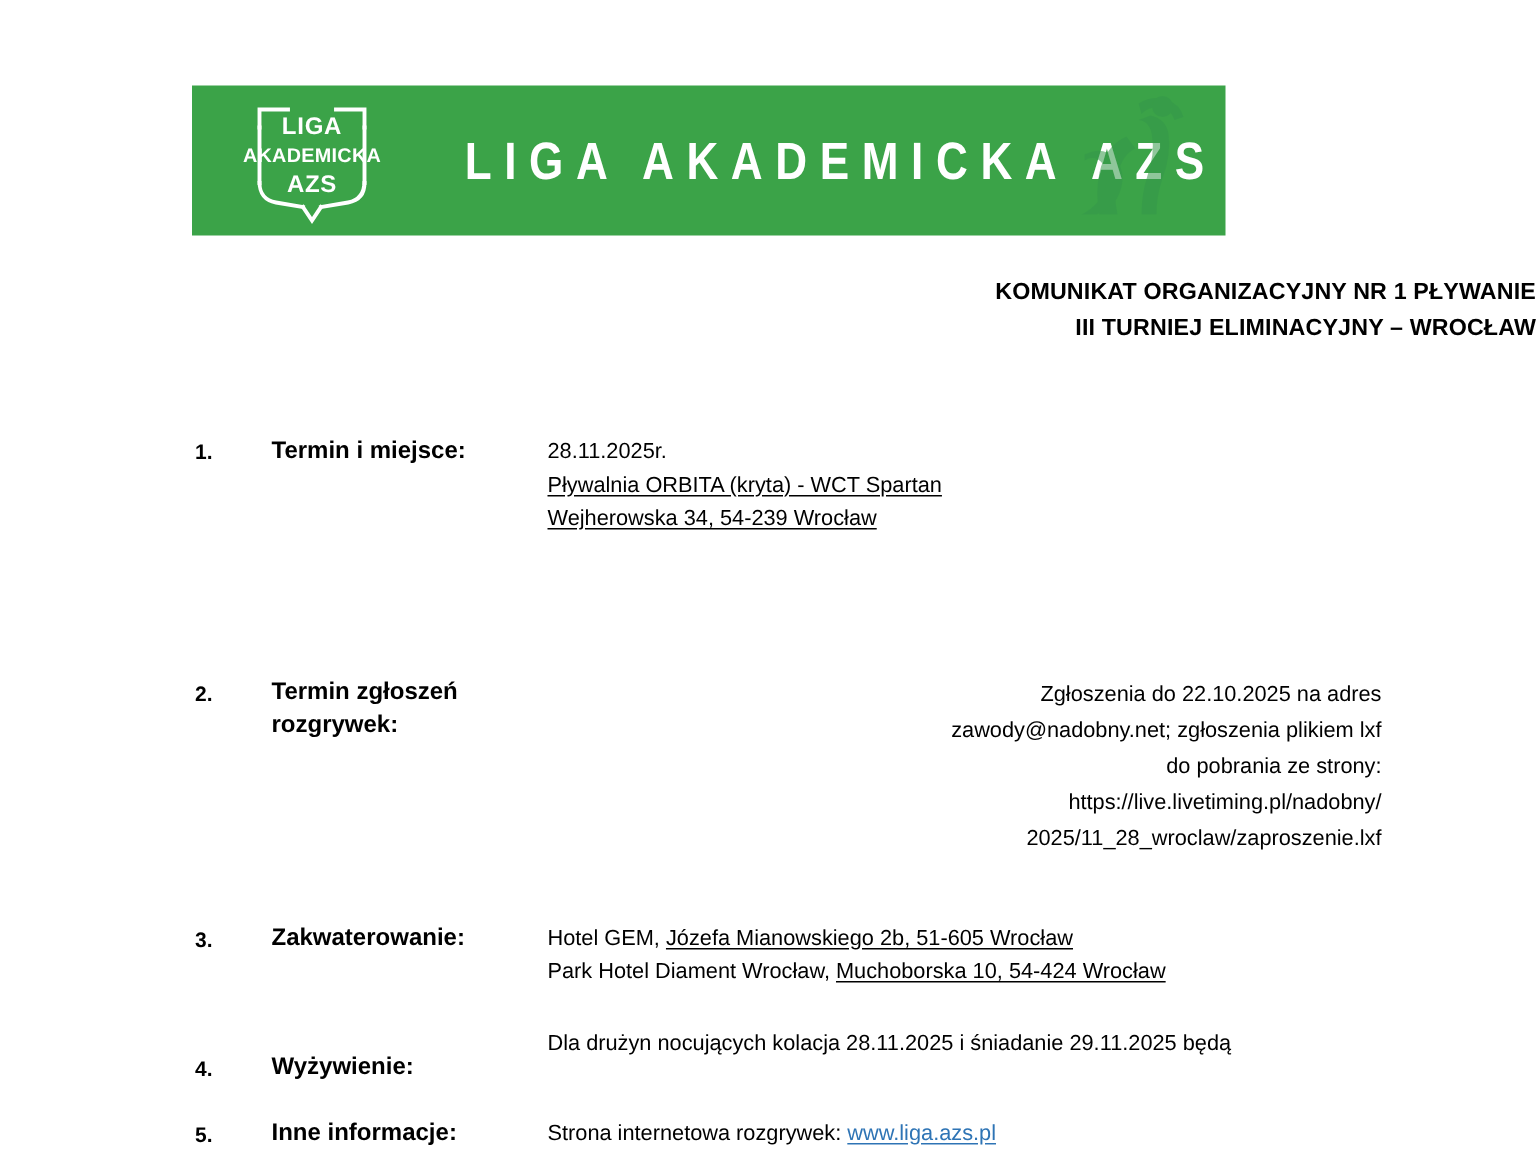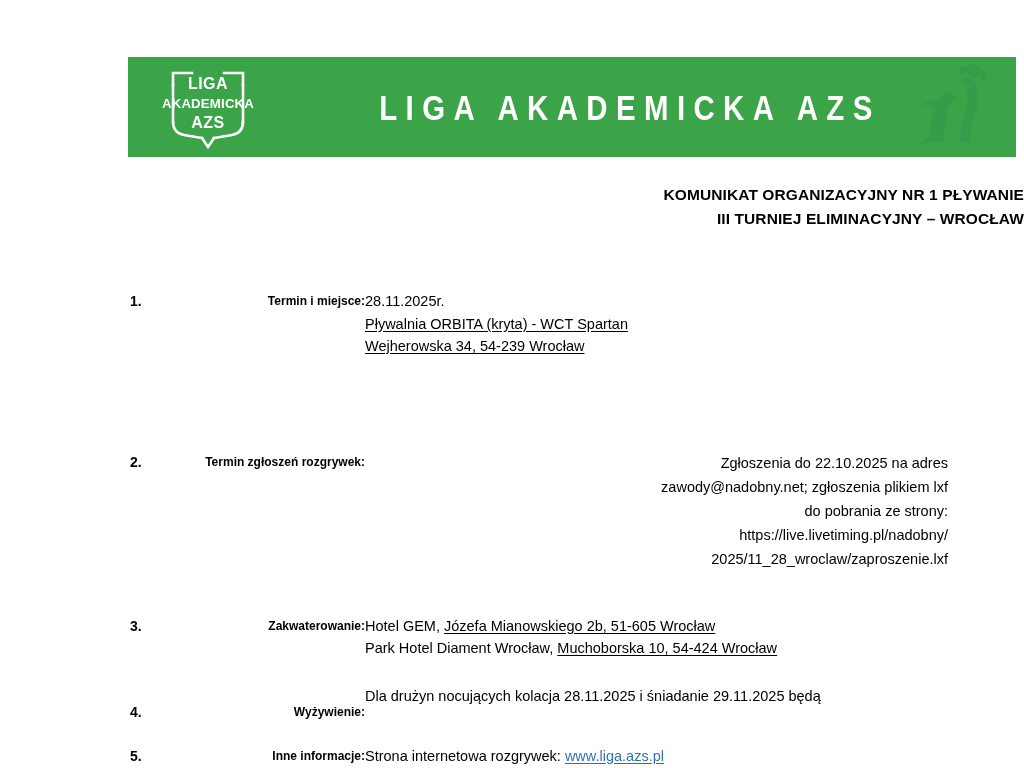--- a/index.html
+++ b/index.html
@@ -15,21 +15,21 @@
     font-family: "Liberation Sans", sans-serif;
     color: #000000;
     position: relative;
   }
 
   
   .banner {
     position: absolute;
     left: 128px;
     top: 57px;
-    width: 888px;
+    width: 689px;
     height: 100px;
     background: #3BA348;
     overflow: hidden;
     display: flex;
     align-items: center;
   }
   .banner-watermark {
     position: absolute;
     right: 4px;
     top: -6px;
@@ -95,30 +95,29 @@
     padding-left: 130px;
     box-sizing: content-box;
     font-weight: bold;
     font-size: 14px;
     line-height: 22px;
     flex: 0 0 auto;
   }
   .col-label {
     width: 184px;
     font-weight: bold;
-    font-size: 12px;
+    font-size: 16px;
     line-height: 22px;
     flex: 0 0 auto;
-    text-align: right;
   }
   .col-body {
     font-size: 14.5px;
     line-height: 22.5px;
     flex: 1 1 auto;
-    padding-right: 76px;
+    padding-right: 103px;
   }
   .col-body .ln { display: block; white-space: nowrap; }
   .u { text-decoration: underline; text-underline-offset: 2px; }
   a.link, .link {
     color: #2E74B5;
     text-decoration: underline;
     text-underline-offset: 2px;
   }
 
   

